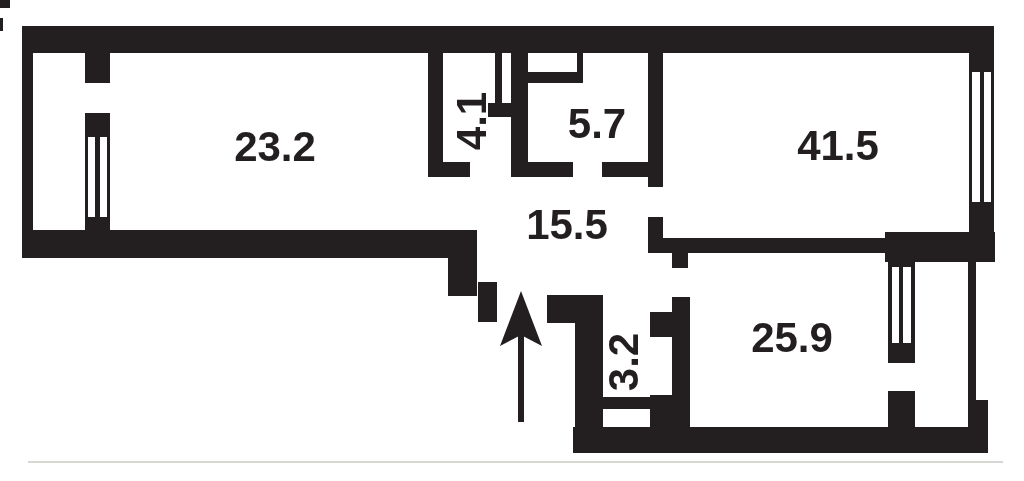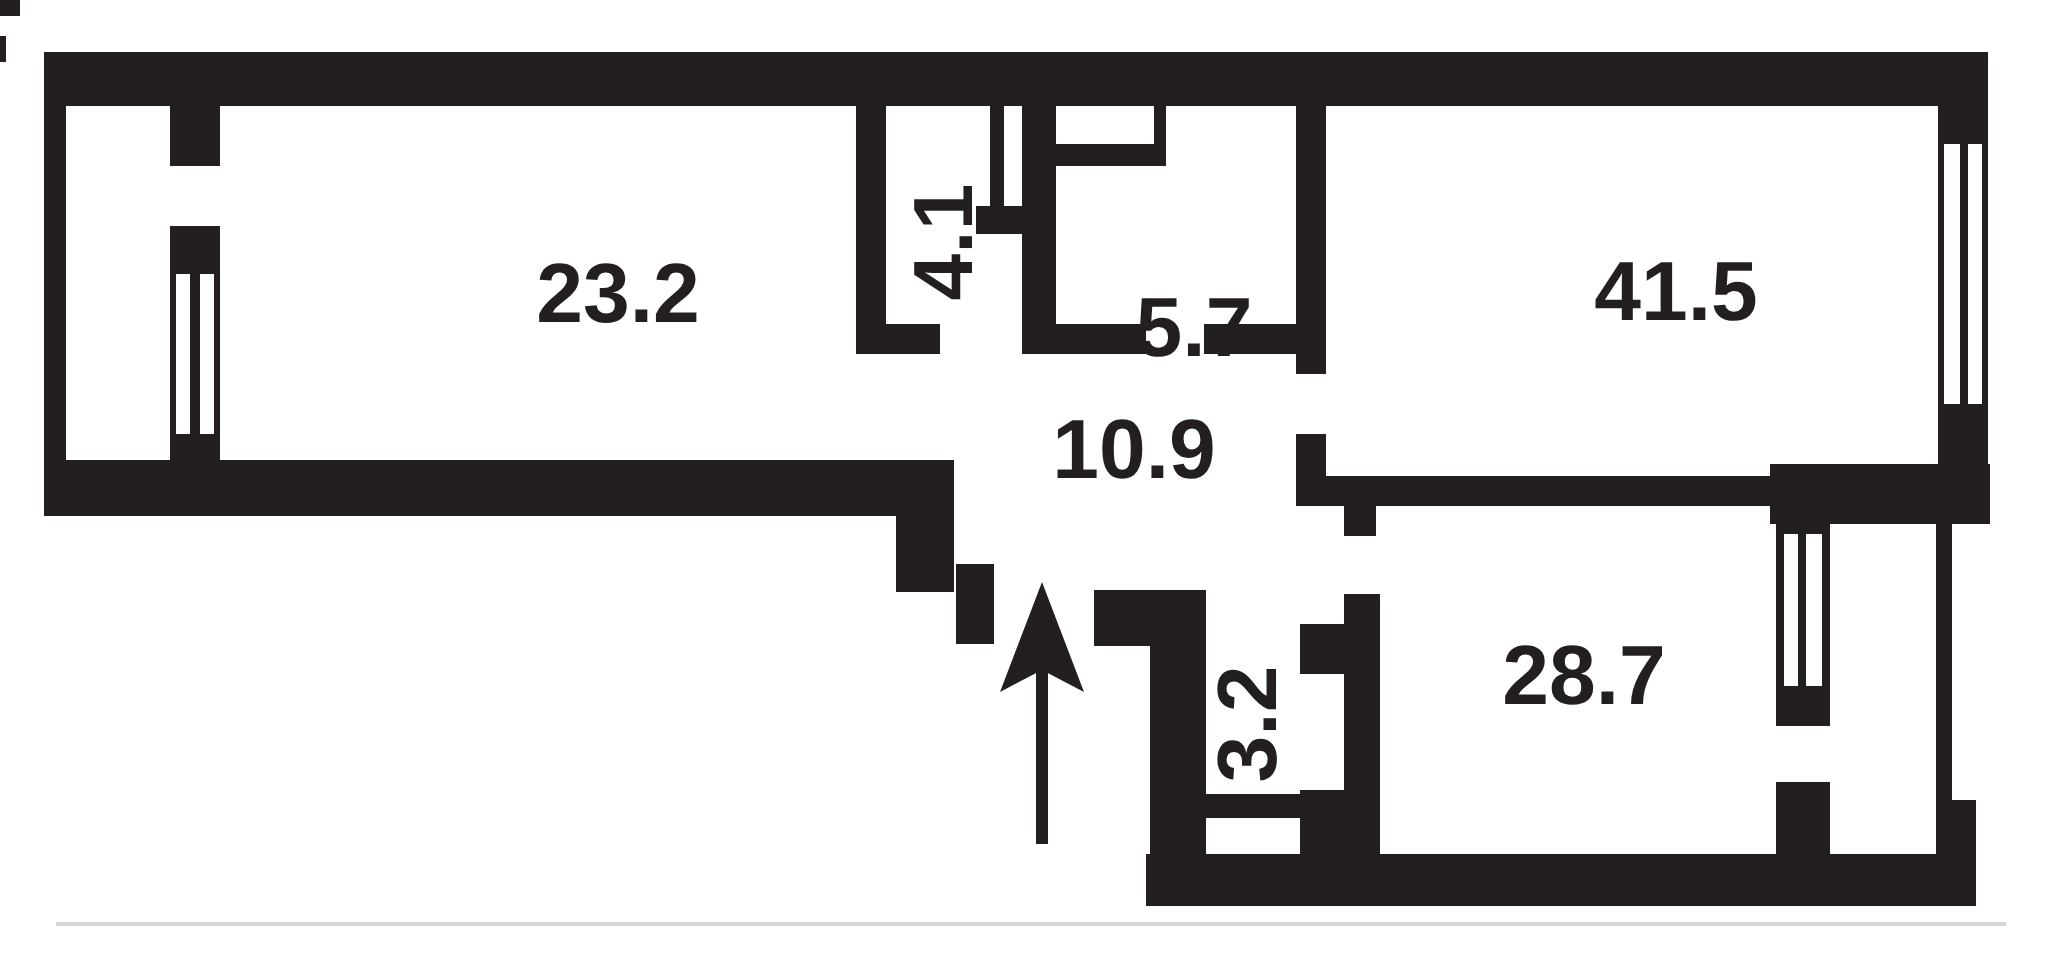--- a/index.html
+++ b/index.html
@@ -71,21 +71,21 @@
       <div class="artifact" style="left: 0px; top: 0px; width: 10px; height: 8px; background: rgb(35, 31, 32);"></div>
       <div class="artifact" style="left: 0px; top: 18px; width: 3px; height: 13px; background: rgb(35, 31, 32);"></div>
       <div class="artifact" style="left: 28px; top: 461px; width: 975px; height: 2px; background: rgb(216, 214, 211);"></div>
     </div>
 
   <svg id="arrow-svg" width="1024" height="481" viewBox="0 0 1024 481">
     <polygon id="arrow-head" fill="#231f20" points="521,291 542,346 521,335 500,346"></polygon>
     <rect id="arrow-shaft" fill="#231f20" x="518" y="334" width="6" height="88"></rect>
   </svg>
 
-  <div class="room-label" style="left: 275px; top: 147px; transform: translate(-50%, -50%) rotate(0deg); color: rgb(35, 31, 32); margin-left: 34px;">23.2</div>
+  <div class="room-label" style="left: 275px; top: 147px; transform: translate(-50%, -50%) rotate(0deg); color: rgb(35, 31, 32);">23.2</div>
   <div class="room-label" style="left: 472px; top: 121px; transform: translate(-50%, -50%) rotate(-90deg); color: rgb(35, 31, 32);">4.1</div>
-  <div class="room-label" style="left: 597px; top: 124px; transform: translate(-50%, -50%) rotate(0deg); color: rgb(35, 31, 32); margin-top: 40px;">5.7</div>
-  <div class="room-label" style="left: 567px; top: 225px; transform: translate(-50%, -50%) rotate(0deg); color: rgb(35, 31, 32);">10.9</div>
+  <div class="room-label" style="left: 597px; top: 124px; transform: translate(-50%, -50%) rotate(0deg); color: rgb(35, 31, 32);">5.7</div>
+  <div class="room-label" style="left: 567px; top: 225px; transform: translate(-50%, -50%) rotate(0deg); color: rgb(35, 31, 32);">15.5</div>
   <div class="room-label" style="left: 838px; top: 146px; transform: translate(-50%, -50%) rotate(0deg); color: rgb(35, 31, 32);">41.5</div>
   <div class="room-label" style="left: 624px; top: 362px; transform: translate(-50%, -50%) rotate(-90deg); color: rgb(35, 31, 32);">3.2</div>
-  <div class="room-label" style="left: 792px; top: 338px; transform: translate(-50%, -50%) rotate(0deg); color: rgb(35, 31, 32);">28.7</div>
+  <div class="room-label" style="left: 792px; top: 338px; transform: translate(-50%, -50%) rotate(0deg); color: rgb(35, 31, 32);">25.9</div>
 
 </div>
 
 </body></html>

